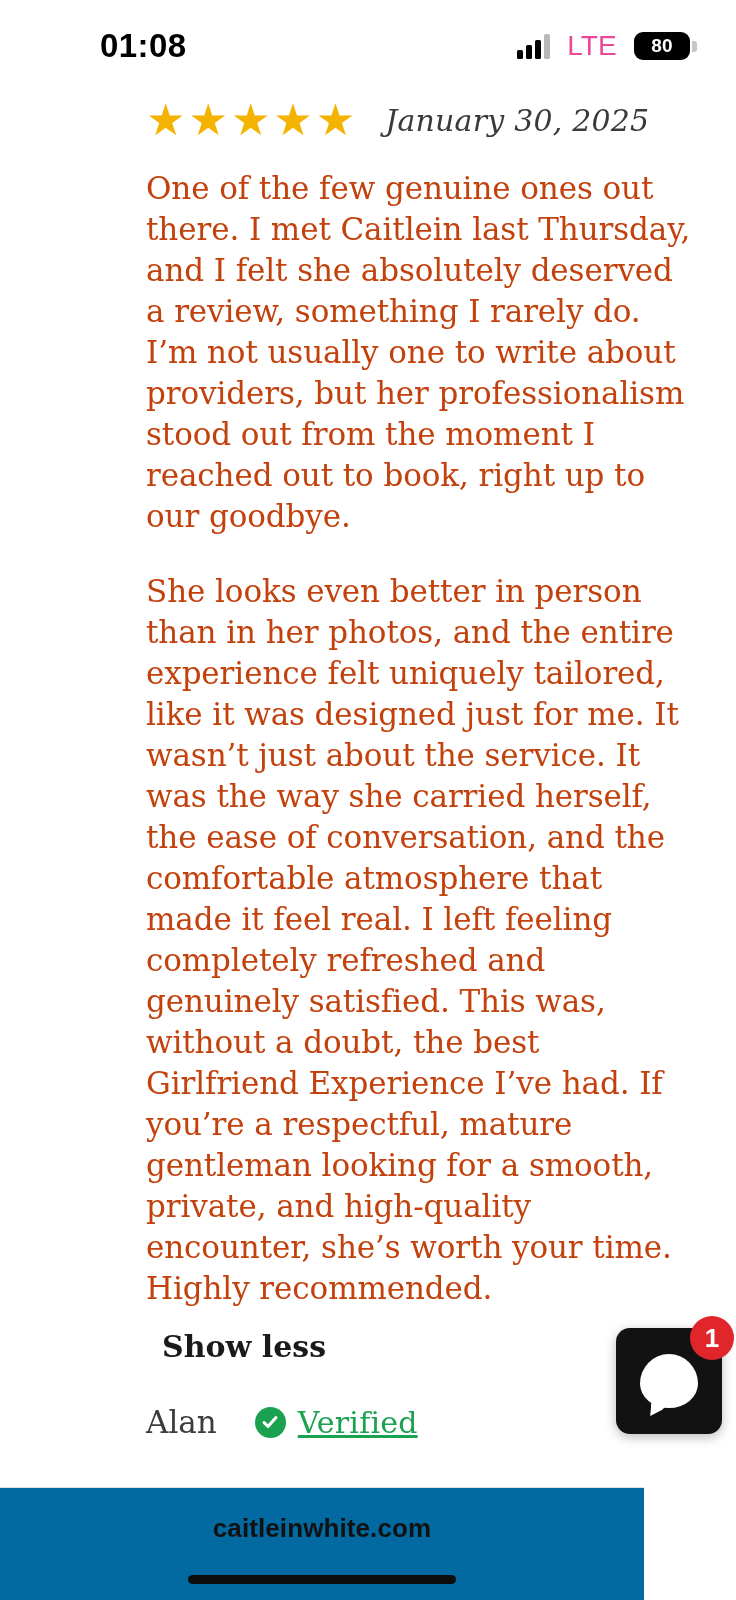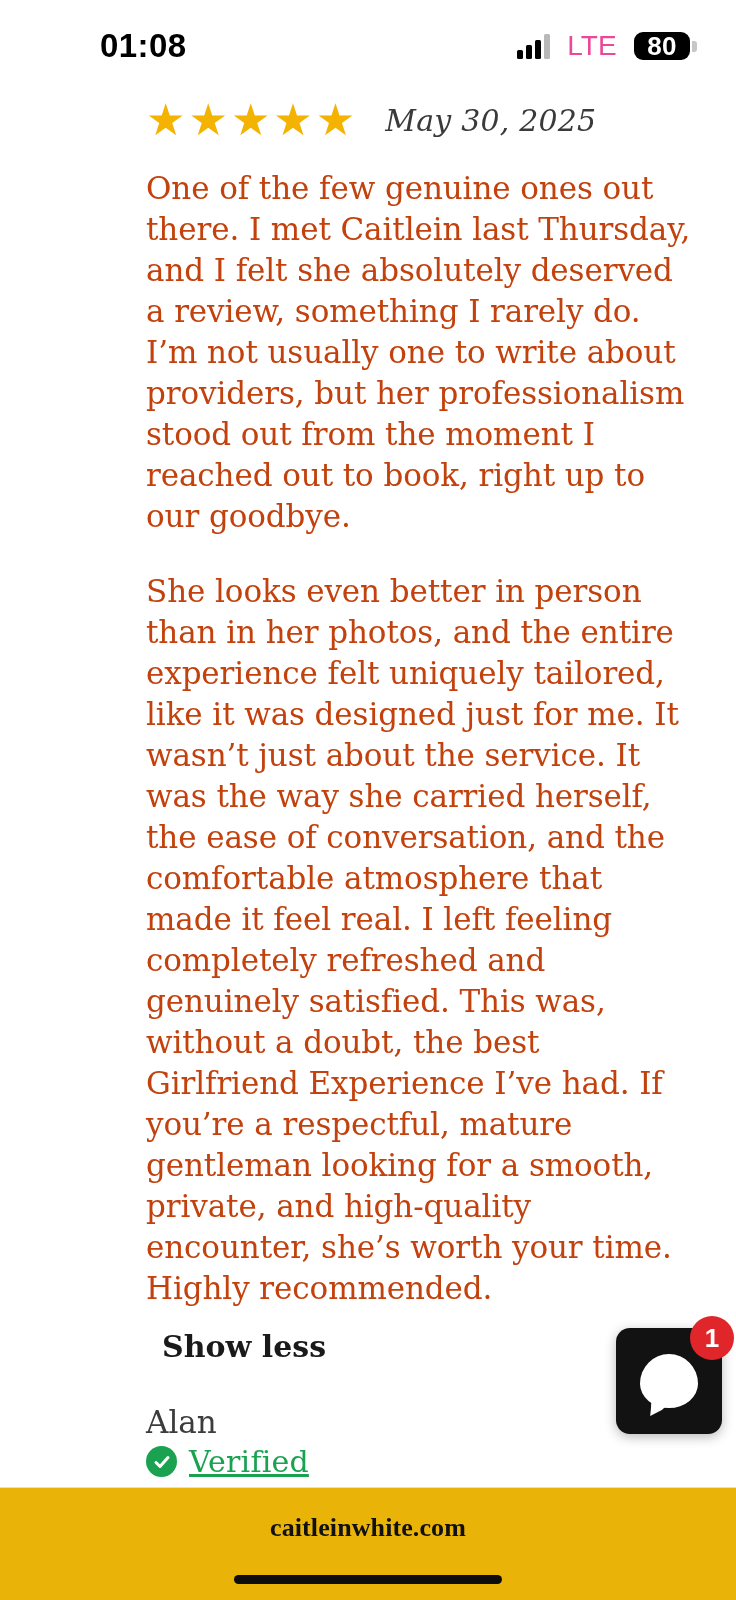--- a/index.html
+++ b/index.html
@@ -70,21 +70,21 @@
     height: 28px;
     border-radius: 9px;
     background: #000;
     display: flex;
     align-items: center;
     justify-content: center;
     margin-left: 4px;
   }
   .battery-level {
     color: #fff;
-    font-size: 26px;
+    font-size: 19px;
     font-weight: 700;
     letter-spacing: 0.2px;
   }
   .battery-cap {
     position: absolute;
     right: -7px;
     top: 9px;
     width: 5px;
     height: 11px;
     background: #c6c6c6;
@@ -137,23 +137,23 @@
     display: inline-block;
     font-family: "DejaVu Serif", serif;
     font-weight: bold;
     font-size: 30px;
     color: #1a1a1a;
     margin: -26px 0 0 16px;
     cursor: pointer;
   }
   .review-footer {
     display: flex;
-    gap: 4px;
+    align-items: center;
+    gap: 38px;
     margin-top: 40px;
-    flex-direction: column;
   }
   .reviewer-name {
     font-family: "DejaVu Serif", serif;
     font-size: 31px;
     color: #3c3c3c;
   }
   .verified {
     display: flex;
     align-items: center;
     gap: 12px;
@@ -226,28 +226,27 @@
     justify-content: center;
     box-sizing: border-box;
     padding: 0 6px;
   }
 
   
   .browser-bar {
     position: absolute;
     bottom: 0;
     left: 0;
-    width: 736px;
+    width: 644px;
     height: 112px;
-    background: #eab308;
+    background: #0369a1;
     border-top: 1px solid #dfdfdf;
     display: flex;
     flex-direction: column;
     align-items: center;
-    font-family: Liberation Serif, serif;
   }
   .site-url {
     margin-top: 25px;
     font-size: 26px;
     font-weight: 600;
     color: #111;
     letter-spacing: 0.1px;
   }
   .home-indicator {
     position: absolute;
@@ -283,21 +282,21 @@
 <div class="review">
 
   <div class="review-head">
     <div class="stars">
       <span>★</span>
       <span>★</span>
       <span>★</span>
       <span>★</span>
       <span>★</span>
     </div>
-    <div class="review-date">May 30, 2025</div>
+    <div class="review-date">January 30, 2025</div>
   </div>
 
   <div class="review-body">
     <p>One of the few genuine ones out there. I met Caitlein last Thursday, and I felt she absolutely deserved a review, something I rarely do. I’m not usually one to write about providers, but her professionalism stood out from the moment I reached out to book, right up to our goodbye.</p>
     <p>She looks even better in person than in her photos, and the entire experience felt uniquely tailored, like it was designed just for me. It wasn’t just about the service. It was the way she carried herself, the ease of conversation, and the comfortable atmosphere that made it feel real. I left feeling completely refreshed and genuinely satisfied. This was, without a doubt, the best Girlfriend Experience I’ve had. If you’re a respectful, mature gentleman looking for a smooth, private, and high-quality encounter, she’s worth your time. Highly recommended.</p>
   </div>
 
   <div class="show-less">Show less</div>
 
   <div class="review-footer">

